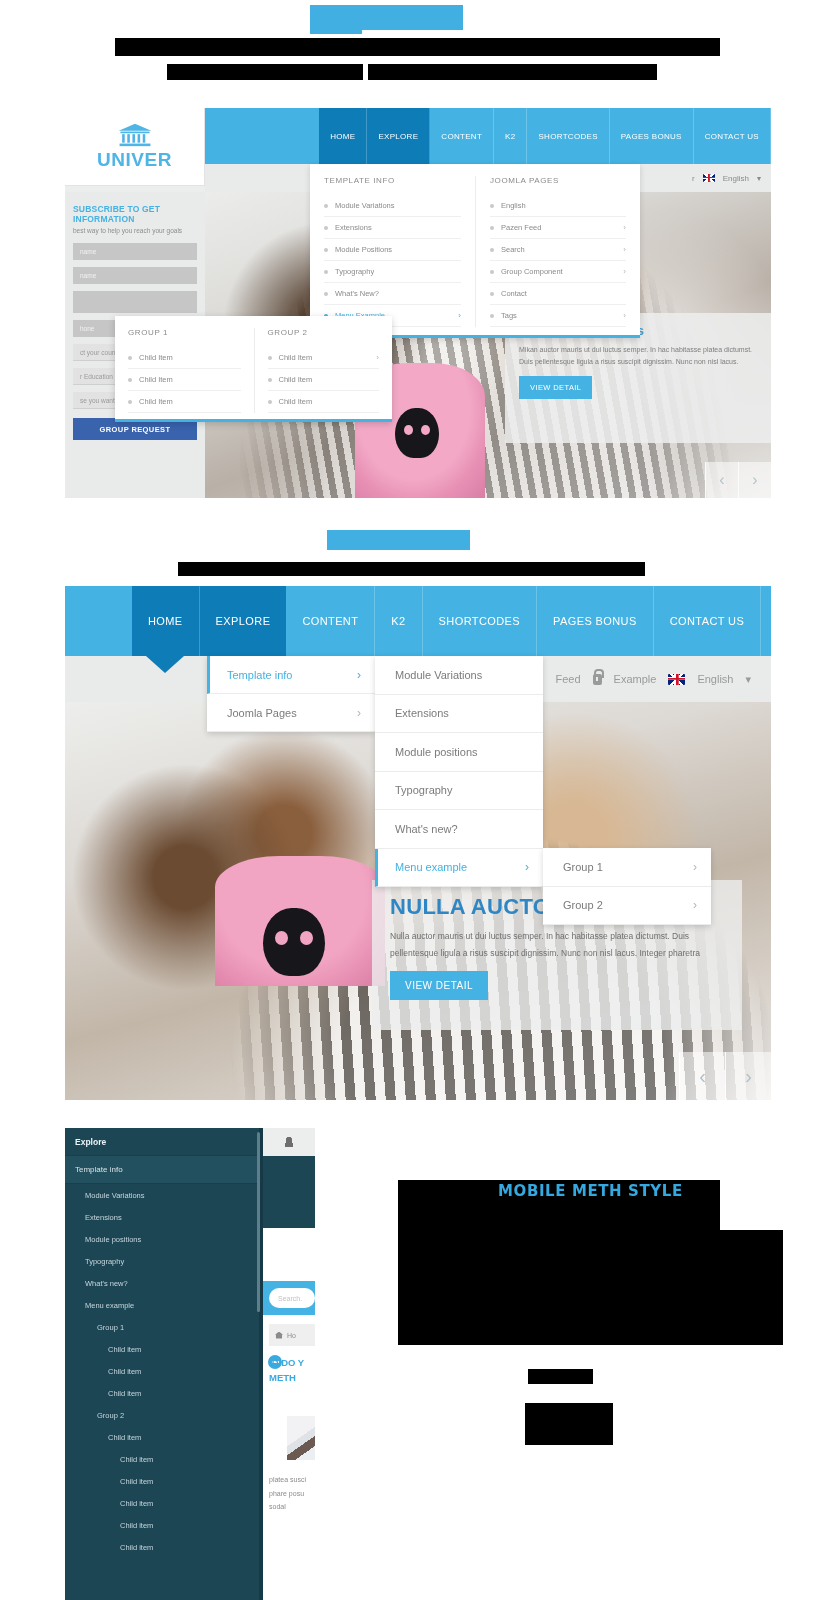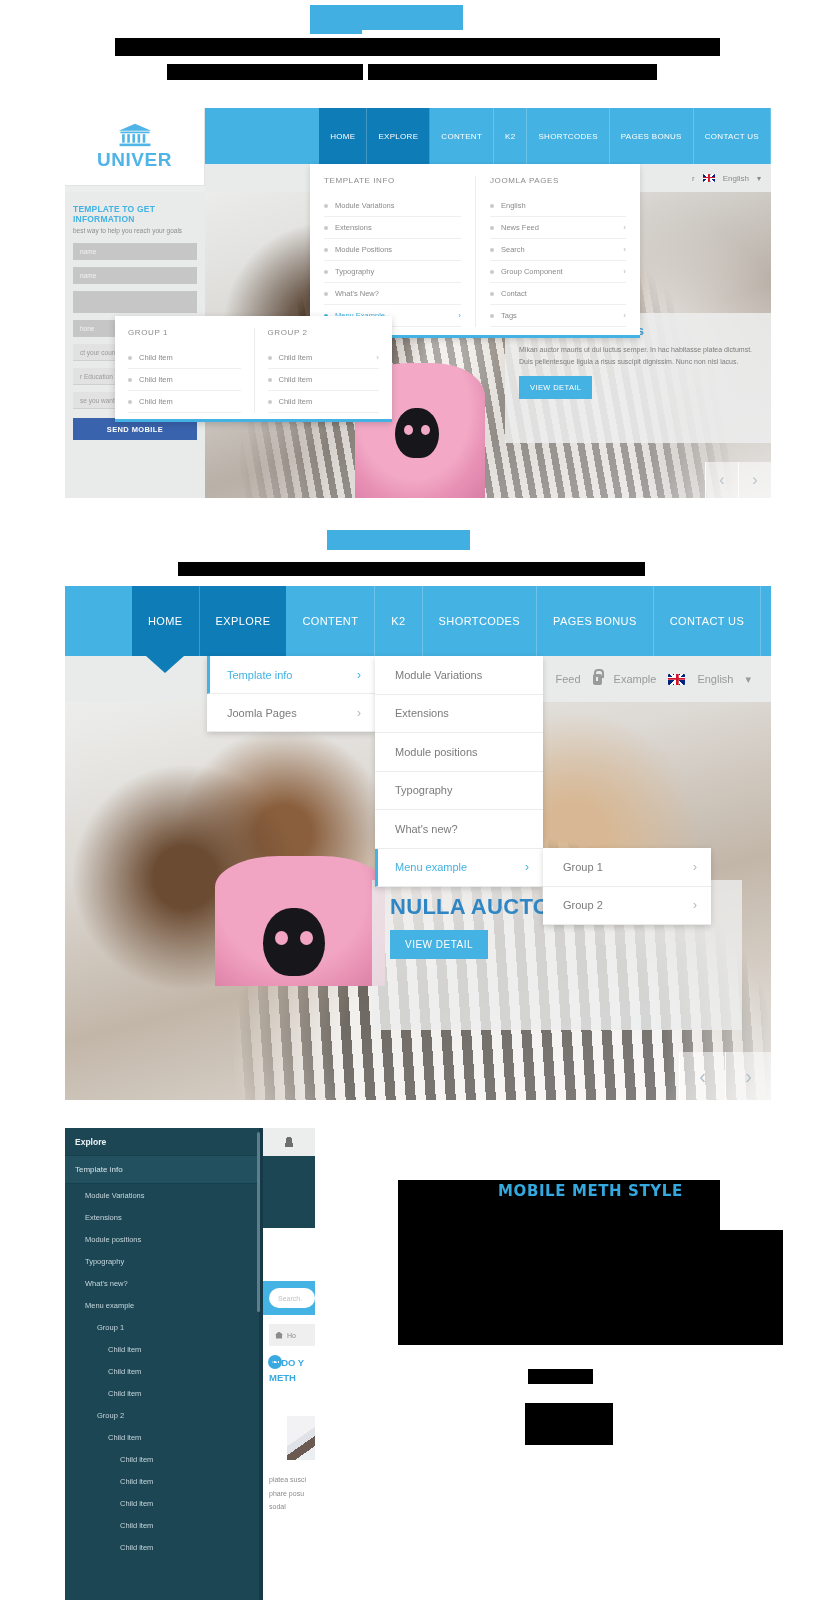--- a/index.html
+++ b/index.html
@@ -296,30 +296,30 @@
   <div class="redact" style="left:167px;top:64px;width:196px;height:16px;"></div>
   <div class="redact" style="left:368px;top:64px;width:289px;height:16px;"></div>
 
   <div class="sec1">
 
     <div class="s1-photo"></div>
     <div class="s1-pinkshirt"></div>
     <div class="s1-skull"></div>
 
     <div class="s1-form">
-      <div class="ttl">TEMPLATE TO GET INFORMATION</div>
+      <div class="ttl">SUBSCRIBE TO GET INFORMATION</div>
       <div class="sub">best way to help you reach your goals</div>
       <div class="fld">name</div>
       <div class="fld">name</div>
       <div class="fld tall"></div>
       <div class="fld">hone</div>
       <div class="sel">ct your country</div>
       <div class="sel">r Education Level</div>
       <div class="sel">se you want to l</div>
-      <div class="btn">SEND MOBILE</div>
+      <div class="btn">GROUP REQUEST</div>
     </div>
 
     <div class="s1-slide">
       <h3>Pazen mikan mauris</h3>
       <p>Mikan auctor mauris ut dui luctus semper. In hac habitasse platea dictumst. Duis pellentesque ligula a risus suscipit dignissim. Nunc non nisl lacus.</p>
       <div class="vd">VIEW DETAIL</div>
     </div>
     <div class="s1-arrows">
       <div>‹</div>
       <div>›</div>
@@ -383,21 +383,21 @@
       <div class="col">
         <h4>JOOMLA PAGES</h4>
         <ul>
           <li>
               <span class="dot"></span>
               <span>English</span>
               <span class="arw"></span>
             </li>
           <li>
               <span class="dot"></span>
-              <span>News Feed</span>
+              <span>Pazen Feed</span>
               <span class="arw">›</span>
             </li>
           <li>
               <span class="dot"></span>
               <span>Search</span>
               <span class="arw">›</span>
             </li>
           <li>
               <span class="dot"></span>
               <span>Group Component</span>
@@ -479,20 +479,21 @@
   <div class="redact" style="left:178px;top:562px;width:467px;height:14px;"></div>
 
   <div class="sec2">
 
     <div class="s2-photo"></div>
     <div class="s2-pink"></div>
     <div class="s2-skull"></div>
 
     <div class="s2-slide">
       <h3>NULLA AUCTOR</h3>
+      <p>Nulla auctor mauris ut dui luctus semper. In hac habitasse platea dictumst. Duis pellentesque ligula a risus suscipit dignissim. Nunc non nisl lacus. Integer pharetra</p>
       <div class="vd">VIEW DETAIL</div>
     </div>
     <div class="s2-arrows">
       <div>‹</div>
       <div>›</div>
     </div>
 
     <div class="s2-topbar">
       <span>Feed</span>
       <span class="lockico"></span>

